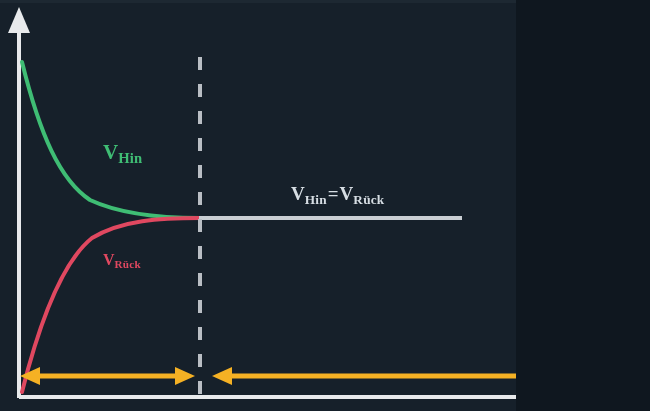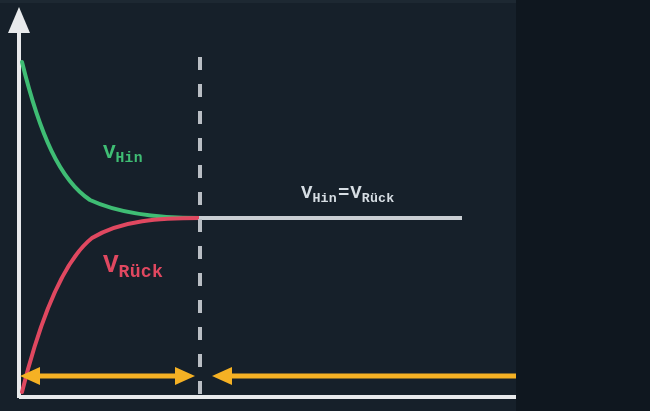--- a/index.html
+++ b/index.html
@@ -6,21 +6,21 @@
     margin: 0;
     padding: 0;
     background: #0f171f;
   }
   #diagram-root {
     position: relative;
     width: 516px;
     height: 411px;
     background: #16202a;
     overflow: hidden;
-    font-family: Liberation Mono, monospace;
+    font-family: Liberation Serif, serif;
   }
   #top-edge-band {
     position: absolute;
     left: 0; top: 0;
     width: 650px; height: 3px;
     background: #1d2832;
   }
   svg.layer {
     position: absolute;
     left: 0; top: 0;
@@ -43,25 +43,25 @@
   }
   #label-v-hin {
     left: 103px;
     top: 142px;
     font-size: 21px;
     color: #3fbd74;
   }
   #label-v-rueck {
     left: 103px;
     top: 252px;
-    font-size: 26px;
+    font-size: 16px;
     color: #e04860;
   }
   #label-equilibrium {
-    left: 301px;
+    left: 291px;
     top: 184px;
     font-size: 19px;
     color: #d6dde3;
   }
   #label-equilibrium .eq {
     font-size: 1em;
     padding: 0 1px;
   }
   #label-einstellzeit {
     left: 57px;

